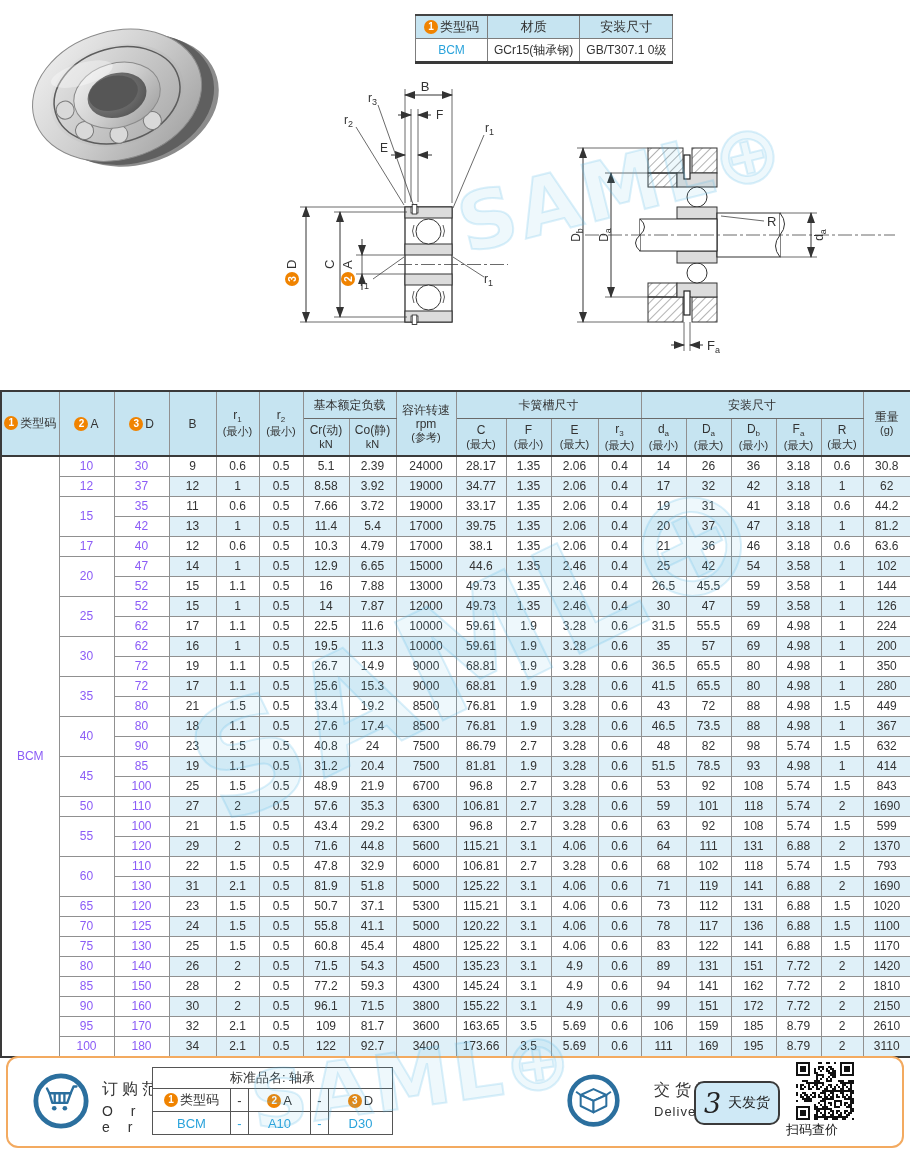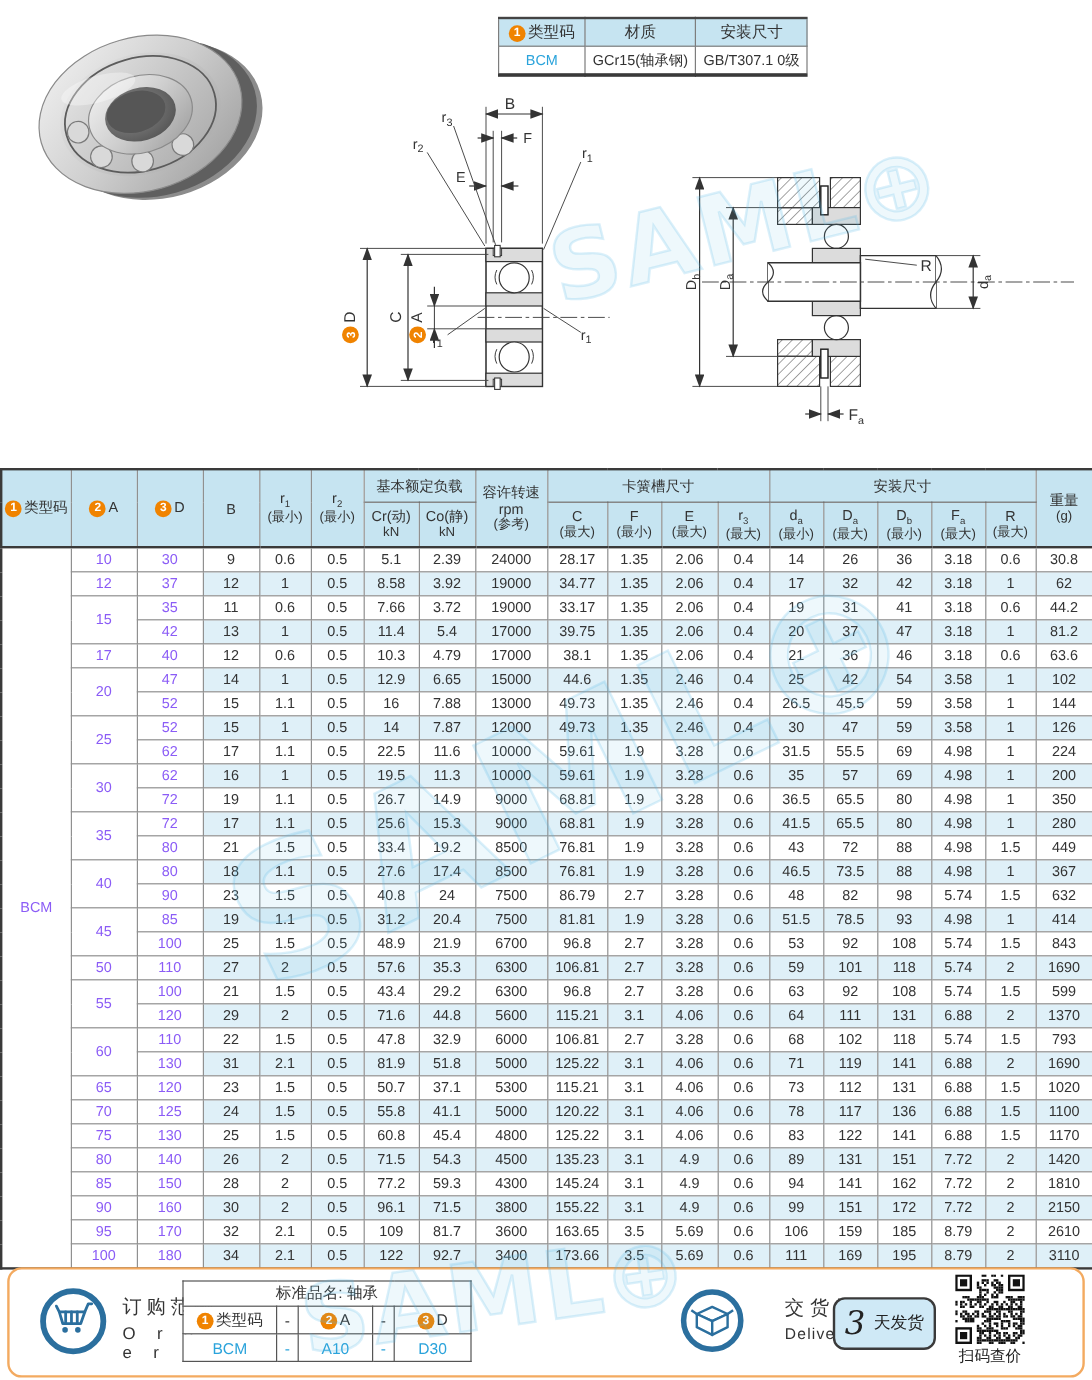--- a/index.html
+++ b/index.html
@@ -62,21 +62,21 @@
   .order-table .blue{color:#2aa3db;}
   .deliv-icon{position:absolute;left:558px;top:15px;width:55px;height:55px;}
   .deliv-title{position:absolute;left:622px;top:22px;width:70px;margin-left:24px;}
   .deliv-title .cn{font-size:16px;letter-spacing:5px;color:#333;}
   .deliv-title .en{font-size:13px;letter-spacing:1px;color:#333;margin-top:3px;}
   .days-box{position:absolute;left:686px;top:23px;width:82px;height:40px;border:2px solid #3a3a3a;
     border-radius:10px;background:#cfe9f6;display:flex;align-items:center;justify-content:center;gap:7px;}
   .days-box .num{font-family:"DejaVu Serif",serif;font-style:italic;font-size:27px;color:#222;}
   .days-box .unit{font-size:14px;color:#222;}
   .qr{position:absolute;left:788px;top:4px;width:58px;height:58px;}
-  .qr-label{position:absolute;left:782px;top:63px;width:70px;text-align:center;font-size:13px;color:#222;}
+  .qr-label{position:absolute;left:760px;top:63px;width:70px;text-align:right;font-size:13px;color:#222;}
 </style>
 </head>
 <body>
 
 <div class="top-area">
 
   <svg class="photo" viewBox="0 0 220 180">
     <defs>
       <linearGradient id="mg1" x1="0" y1="0" x2="1" y2="1">
         <stop offset="0" stop-color="#f4f4f4"></stop>

